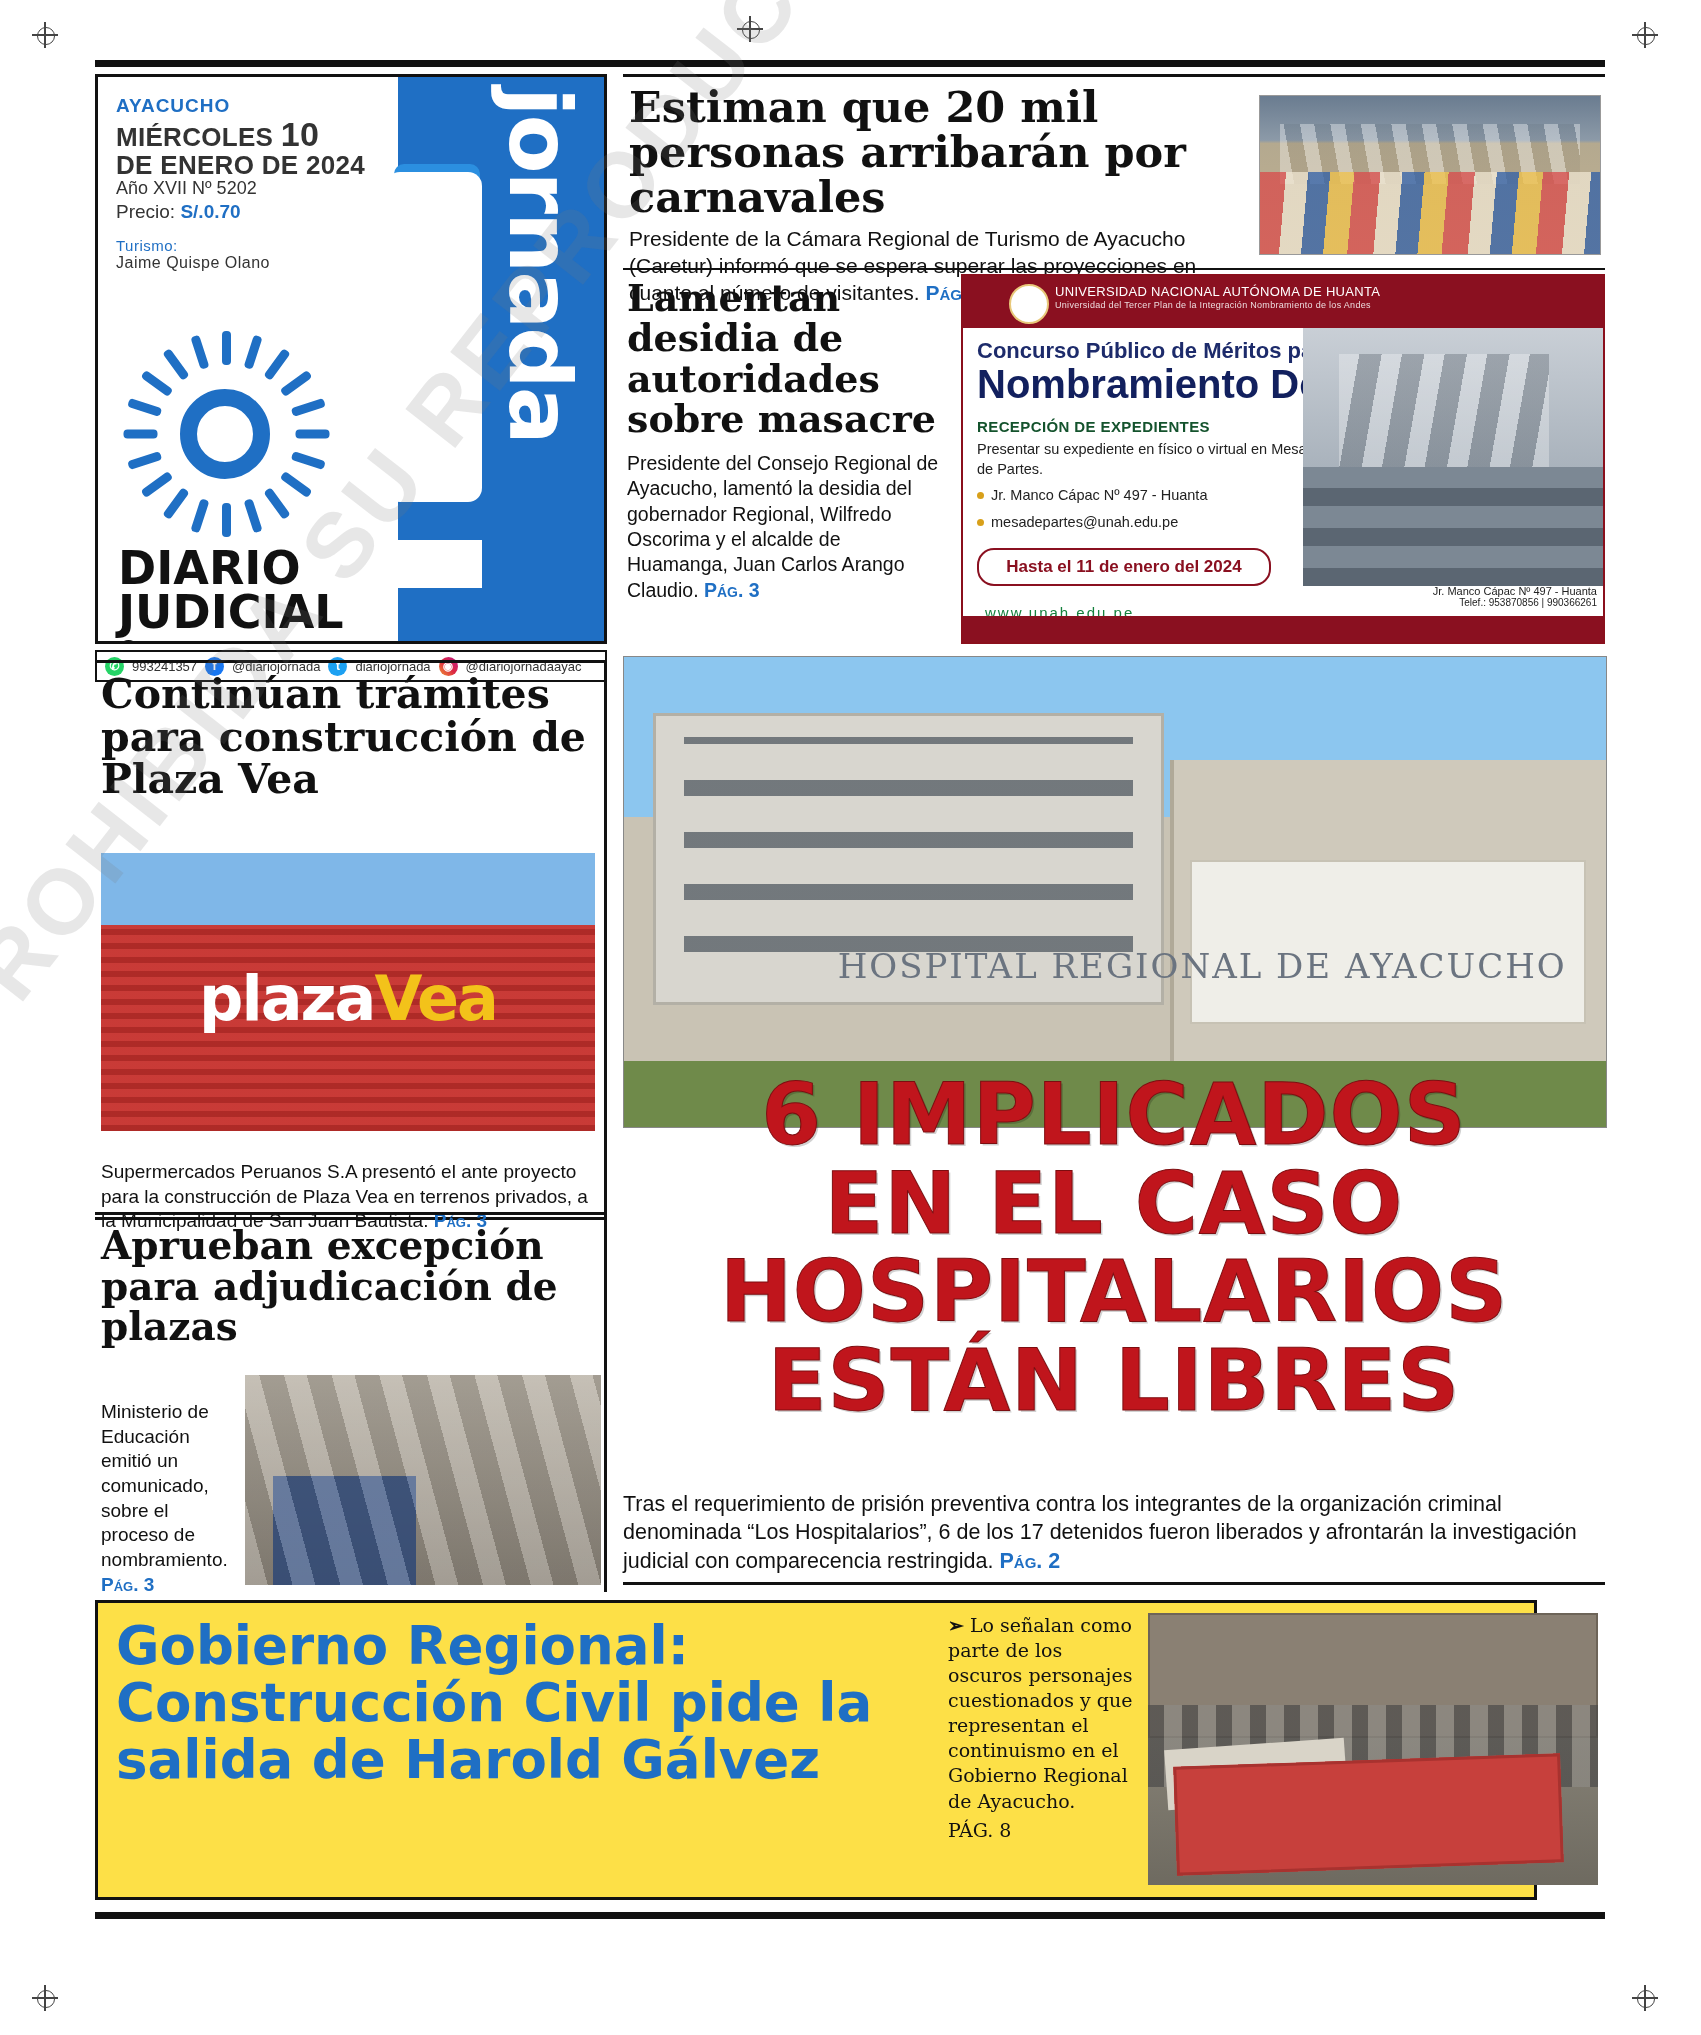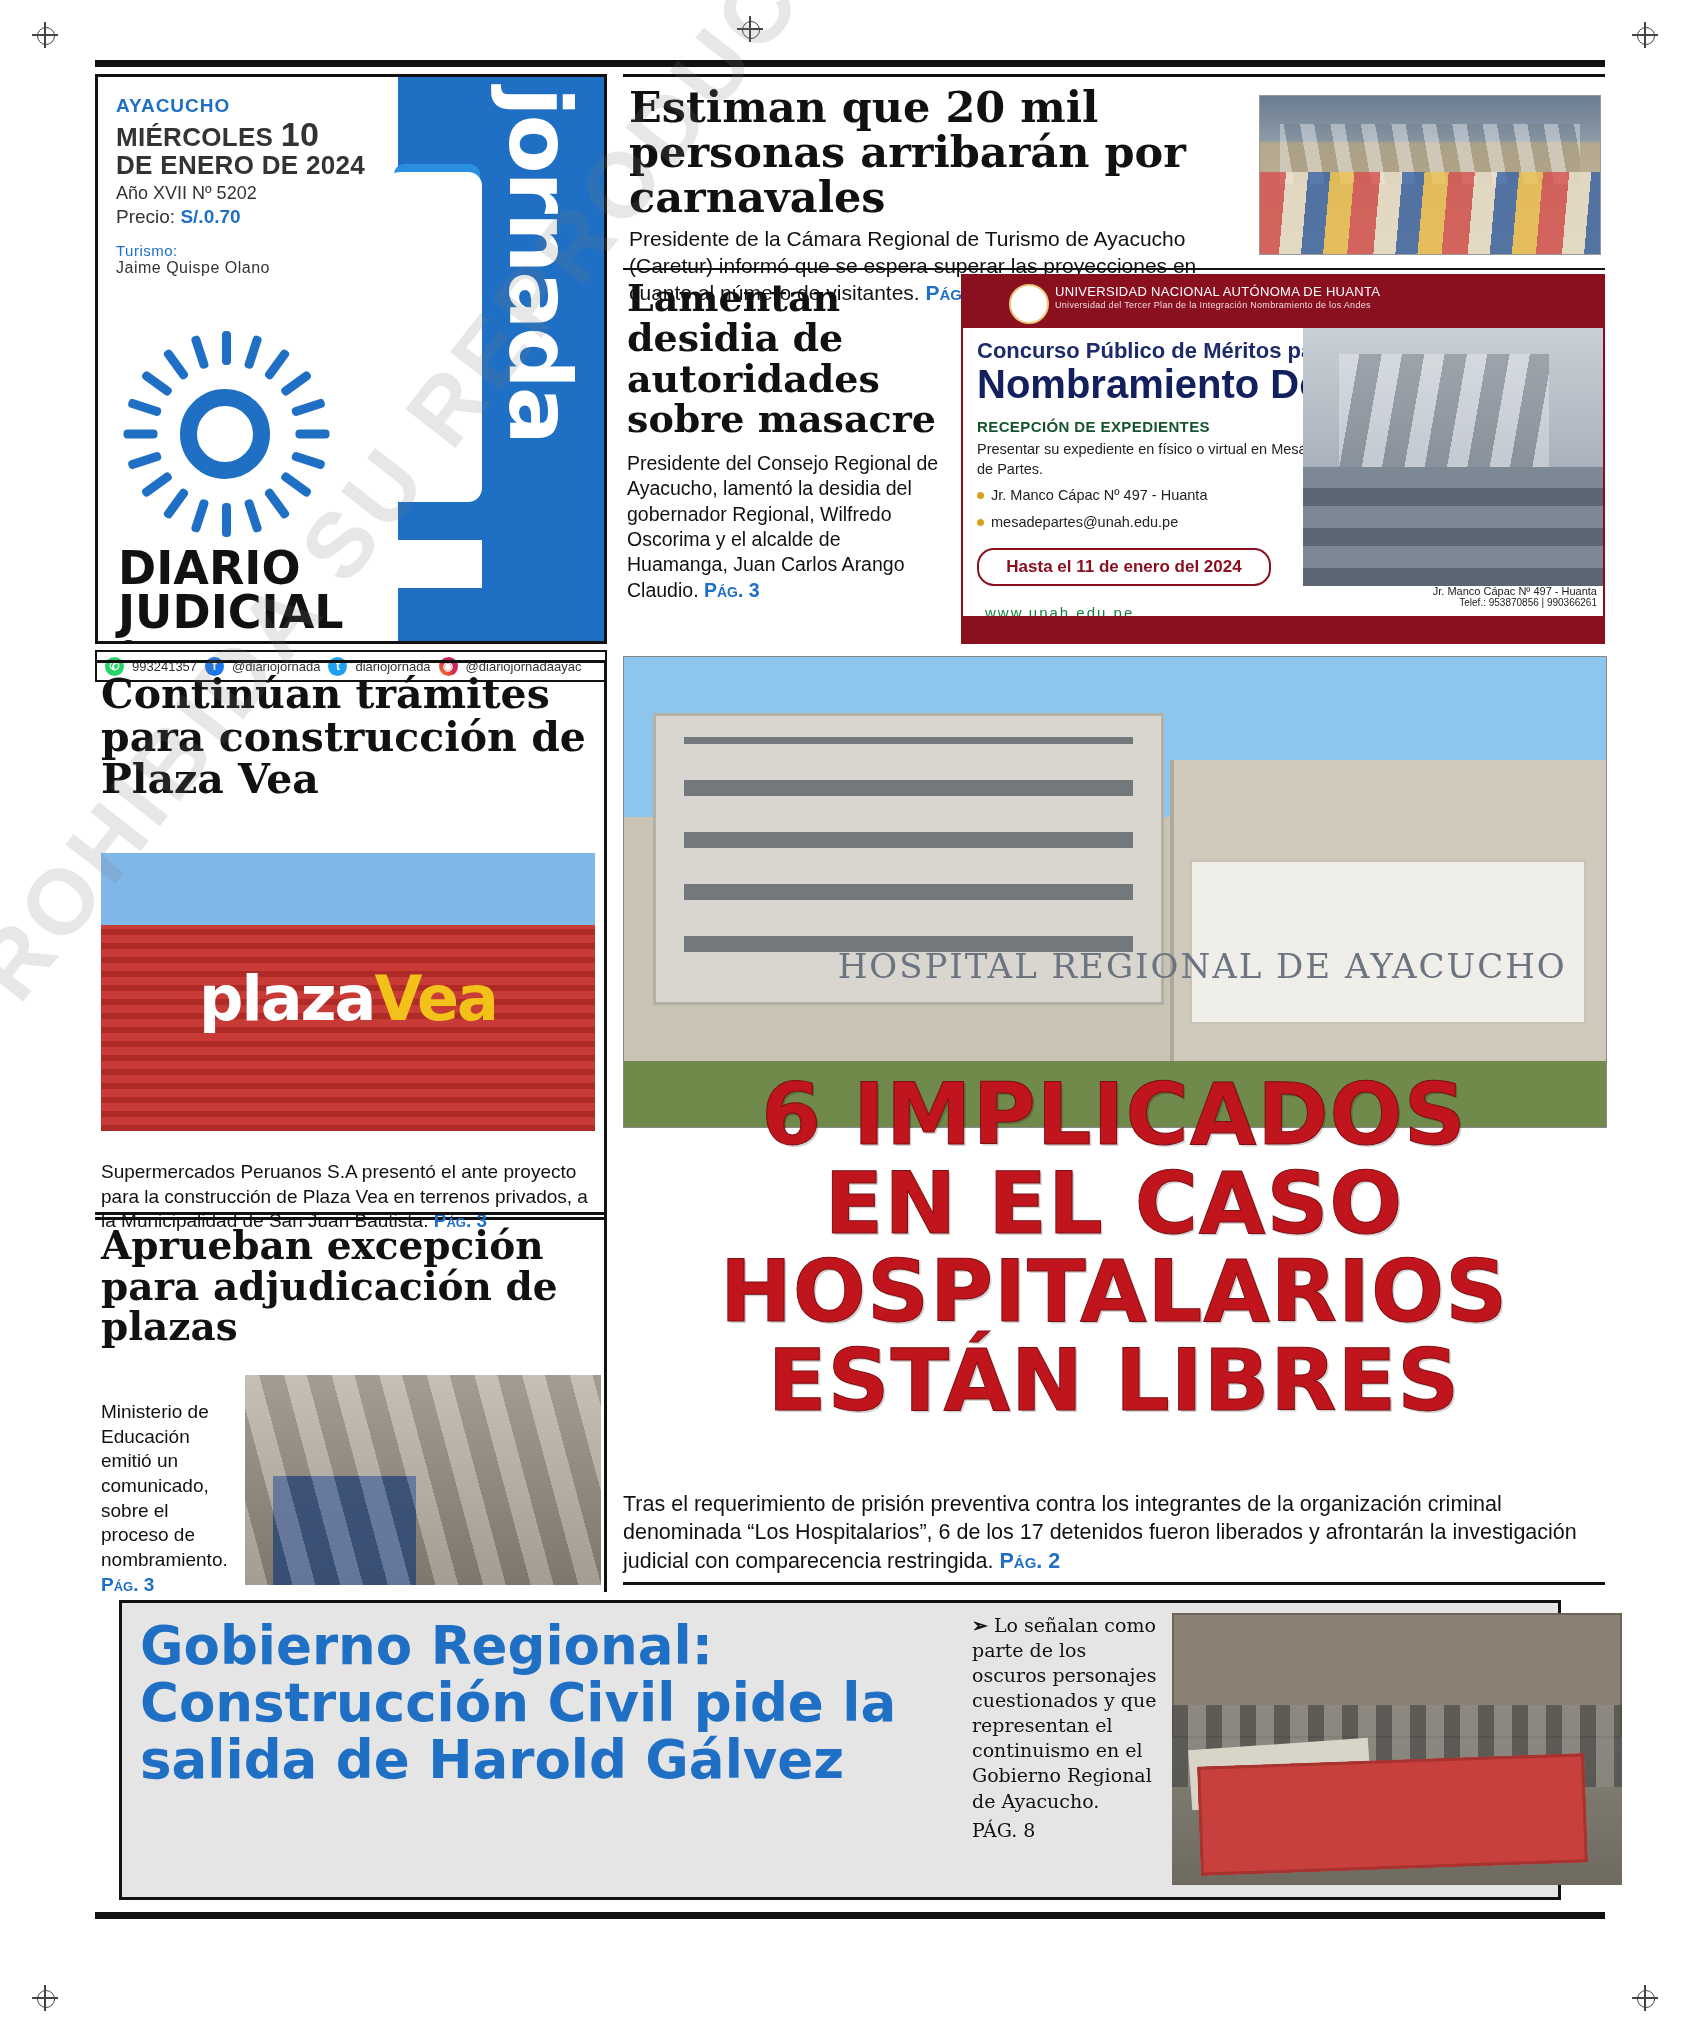--- a/index.html
+++ b/index.html
@@ -24,21 +24,21 @@
   
   .topline{position:absolute;left:0;top:0;width:1510px;height:7px;background:#111;}
 
   .masthead{position:absolute;left:0;top:14px;width:512px;height:570px;border:3px solid #111;box-sizing:border-box;background:#fff;overflow:hidden;}
   .mast-blue{position:absolute;left:0;top:0;width:100%;height:100%;background:#1f6fc4;}
   .mast-white{position:absolute;left:0;top:0;width:300px;height:100%;background:#fff;}
   .mast-meta{position:absolute;left:18px;top:18px;width:270px;color:#111;}
   .mast-city{font-size:19px;color:#1f6fc4;font-weight:bold;letter-spacing:1px;}
   .mast-date{font-size:26px;font-weight:bold;color:#333;line-height:1.02;letter-spacing:.3px;}
   .mast-date .big{font-size:34px;}
-  .mast-year{font-size:18px;color:#333;margin-top:5px;}
+  .mast-year{font-size:18px;color:#333;}
   .mast-price{font-size:19px;color:#333;margin-top:2px;}
   .mast-price b{color:#1f6fc4;}
   .mast-dir{font-size:15px;color:#1f6fc4;margin-top:14px;letter-spacing:.5px;}
   .mast-dirname{font-size:16px;color:#333;letter-spacing:.5px;}
 
   .jword{position:absolute;right:14px;top:10px;font-size:86px;font-weight:bold;color:#fff;
     writing-mode:vertical-rl;text-orientation:mixed;letter-spacing:-2px;font-family:"DejaVu Sans",sans-serif;}
 
   .jglyph{position:absolute;left:170px;top:95px;width:260px;height:420px;}
   .jglyph .stem{position:absolute;left:118px;top:0;width:96px;height:330px;background:#fff;border-radius:14px;}
@@ -104,21 +104,21 @@
   
   .main-photo{position:absolute;left:528px;top:596px;width:982px;height:470px;overflow:hidden;border:1px solid #888;}
   .maintitle{position:absolute;left:528px;top:1010px;width:982px;z-index:20;text-align:center;
     font-family:"DejaVu Sans",sans-serif;font-weight:bold;color:#c0151c;font-size:86px;line-height:1.03;
     letter-spacing:1px;-webkit-text-stroke:1px #7c0d10;}
   .maintitle div{text-shadow:2px 2px 0 rgba(0,0,0,.18);}
   .mainlead{position:absolute;left:528px;top:1430px;width:982px;font-size:21.5px;line-height:1.32;color:#111;}
   .rule-main{position:absolute;left:528px;top:1522px;width:982px;height:3px;background:#111;}
 
   
-  .bottom{position:absolute;left:0;top:1540px;width:1442px;height:300px;border:3px solid #111;box-sizing:border-box;background:#e5e5e5;margin-left:24px;}
+  .bottom{position:absolute;left:0;top:1540px;width:1442px;height:300px;border:3px solid #111;box-sizing:border-box;background:#fde047;}
   .bottom h2{margin:14px 0 0 18px;width:790px;font-family:"DejaVu Sans",sans-serif;font-weight:bold;
     font-size:53px;line-height:1.08;color:#1f6fc4;}
   .bot-side{position:absolute;left:850px;top:10px;width:190px;font-family:"DejaVu Serif",serif;font-size:19px;line-height:1.32;color:#111;}
   .bot-side .arrow{color:#111;font-weight:bold;}
   .bot-photo{position:absolute;left:1050px;top:10px;width:450px;height:272px;overflow:hidden;}
   .bottomline{position:absolute;left:0;top:1852px;width:1510px;height:7px;background:#111;}
 
   
   .ph{width:100%;height:100%;position:relative;}
   .ph.carnival{background:linear-gradient(#6a7c90 0%,#8c9aa8 28%,#b4a98f 30%,#c2b293 100%);}

